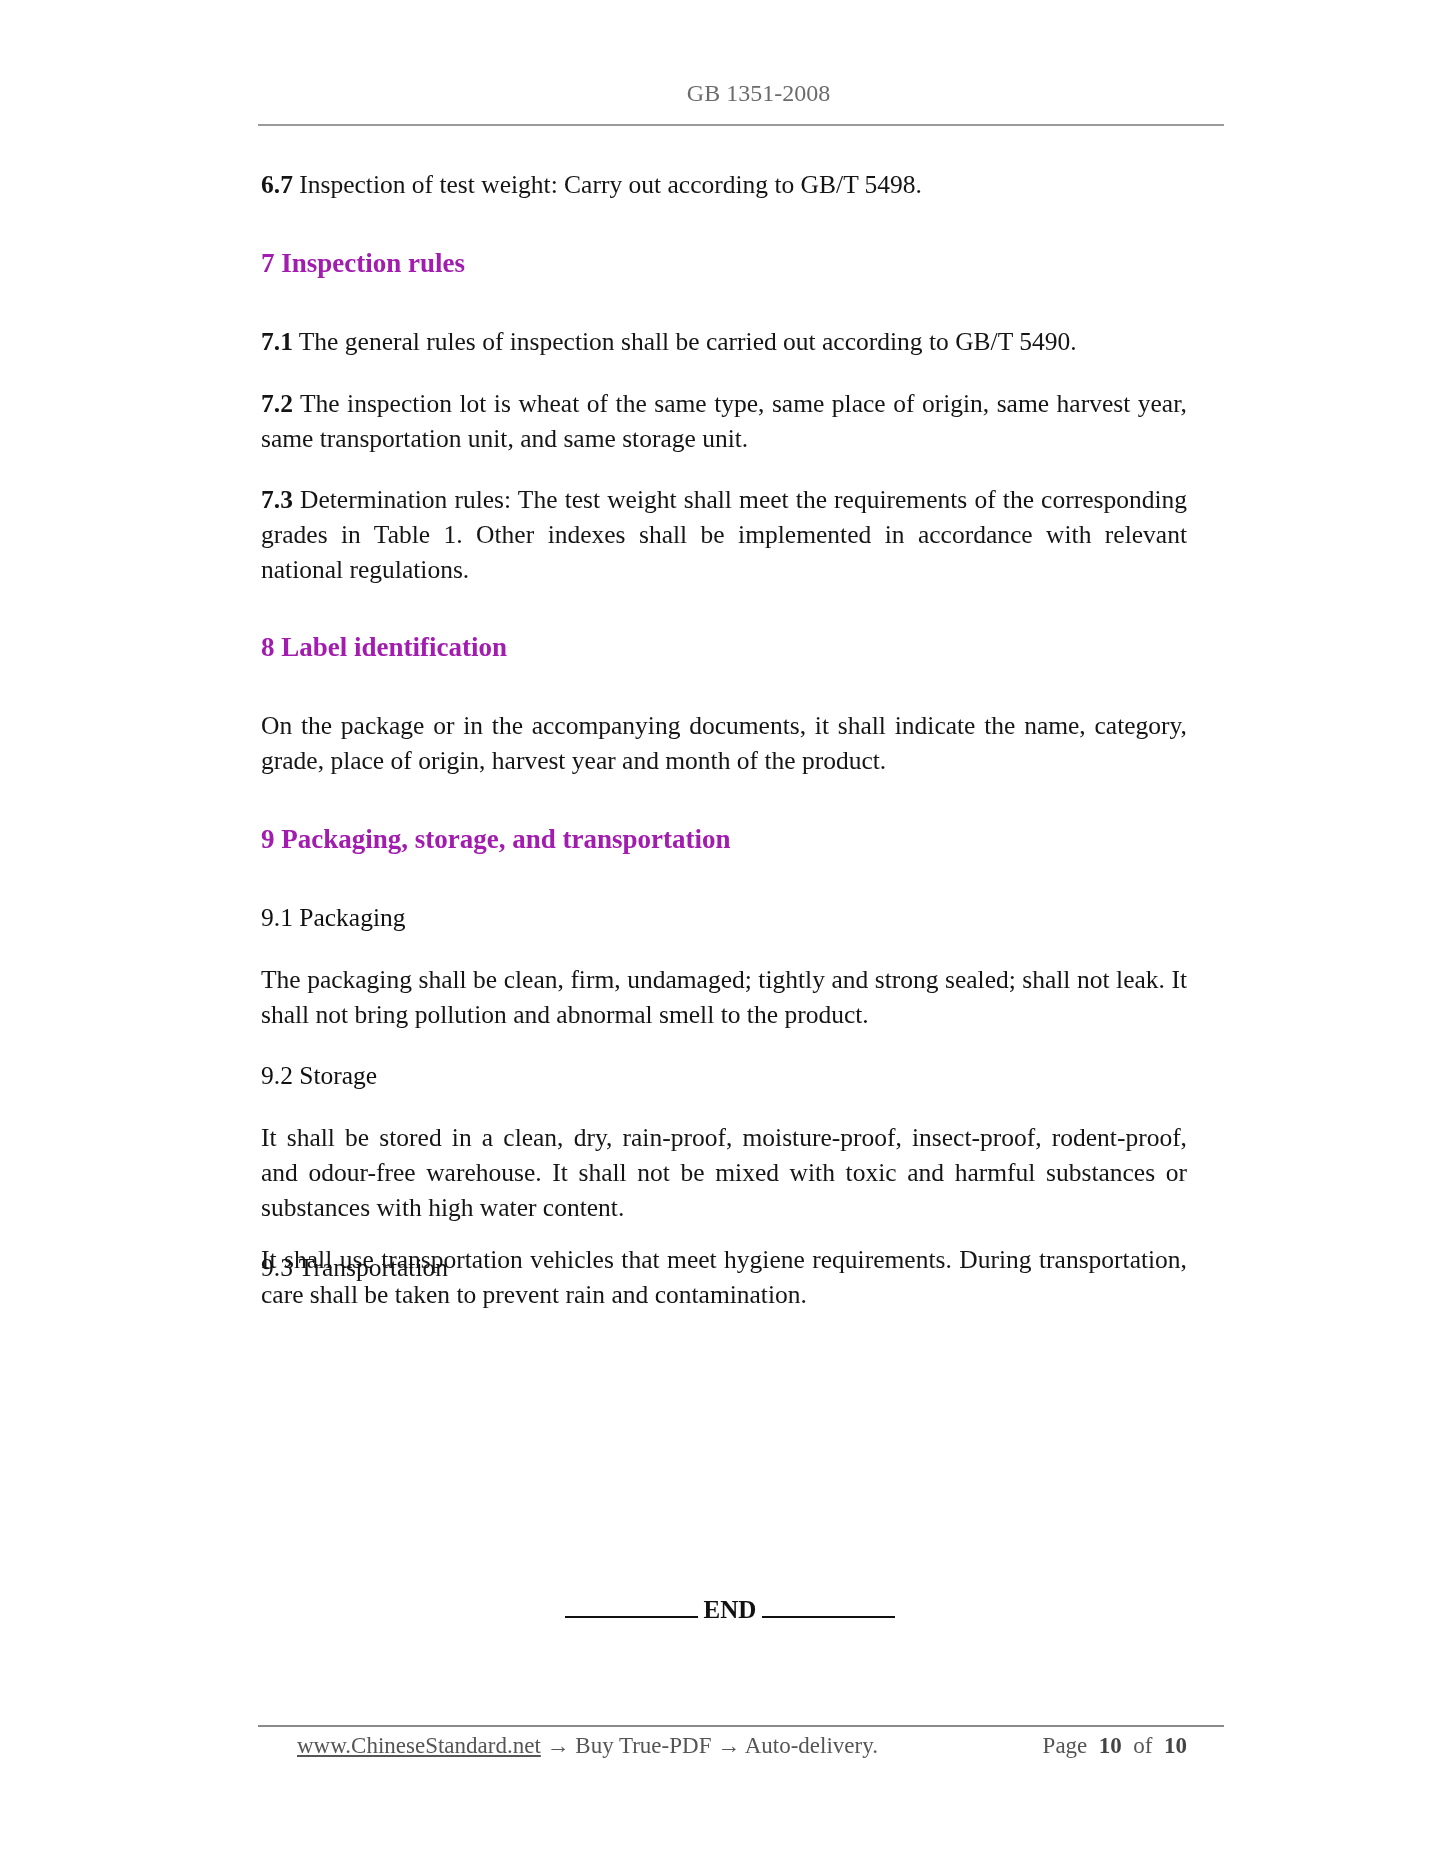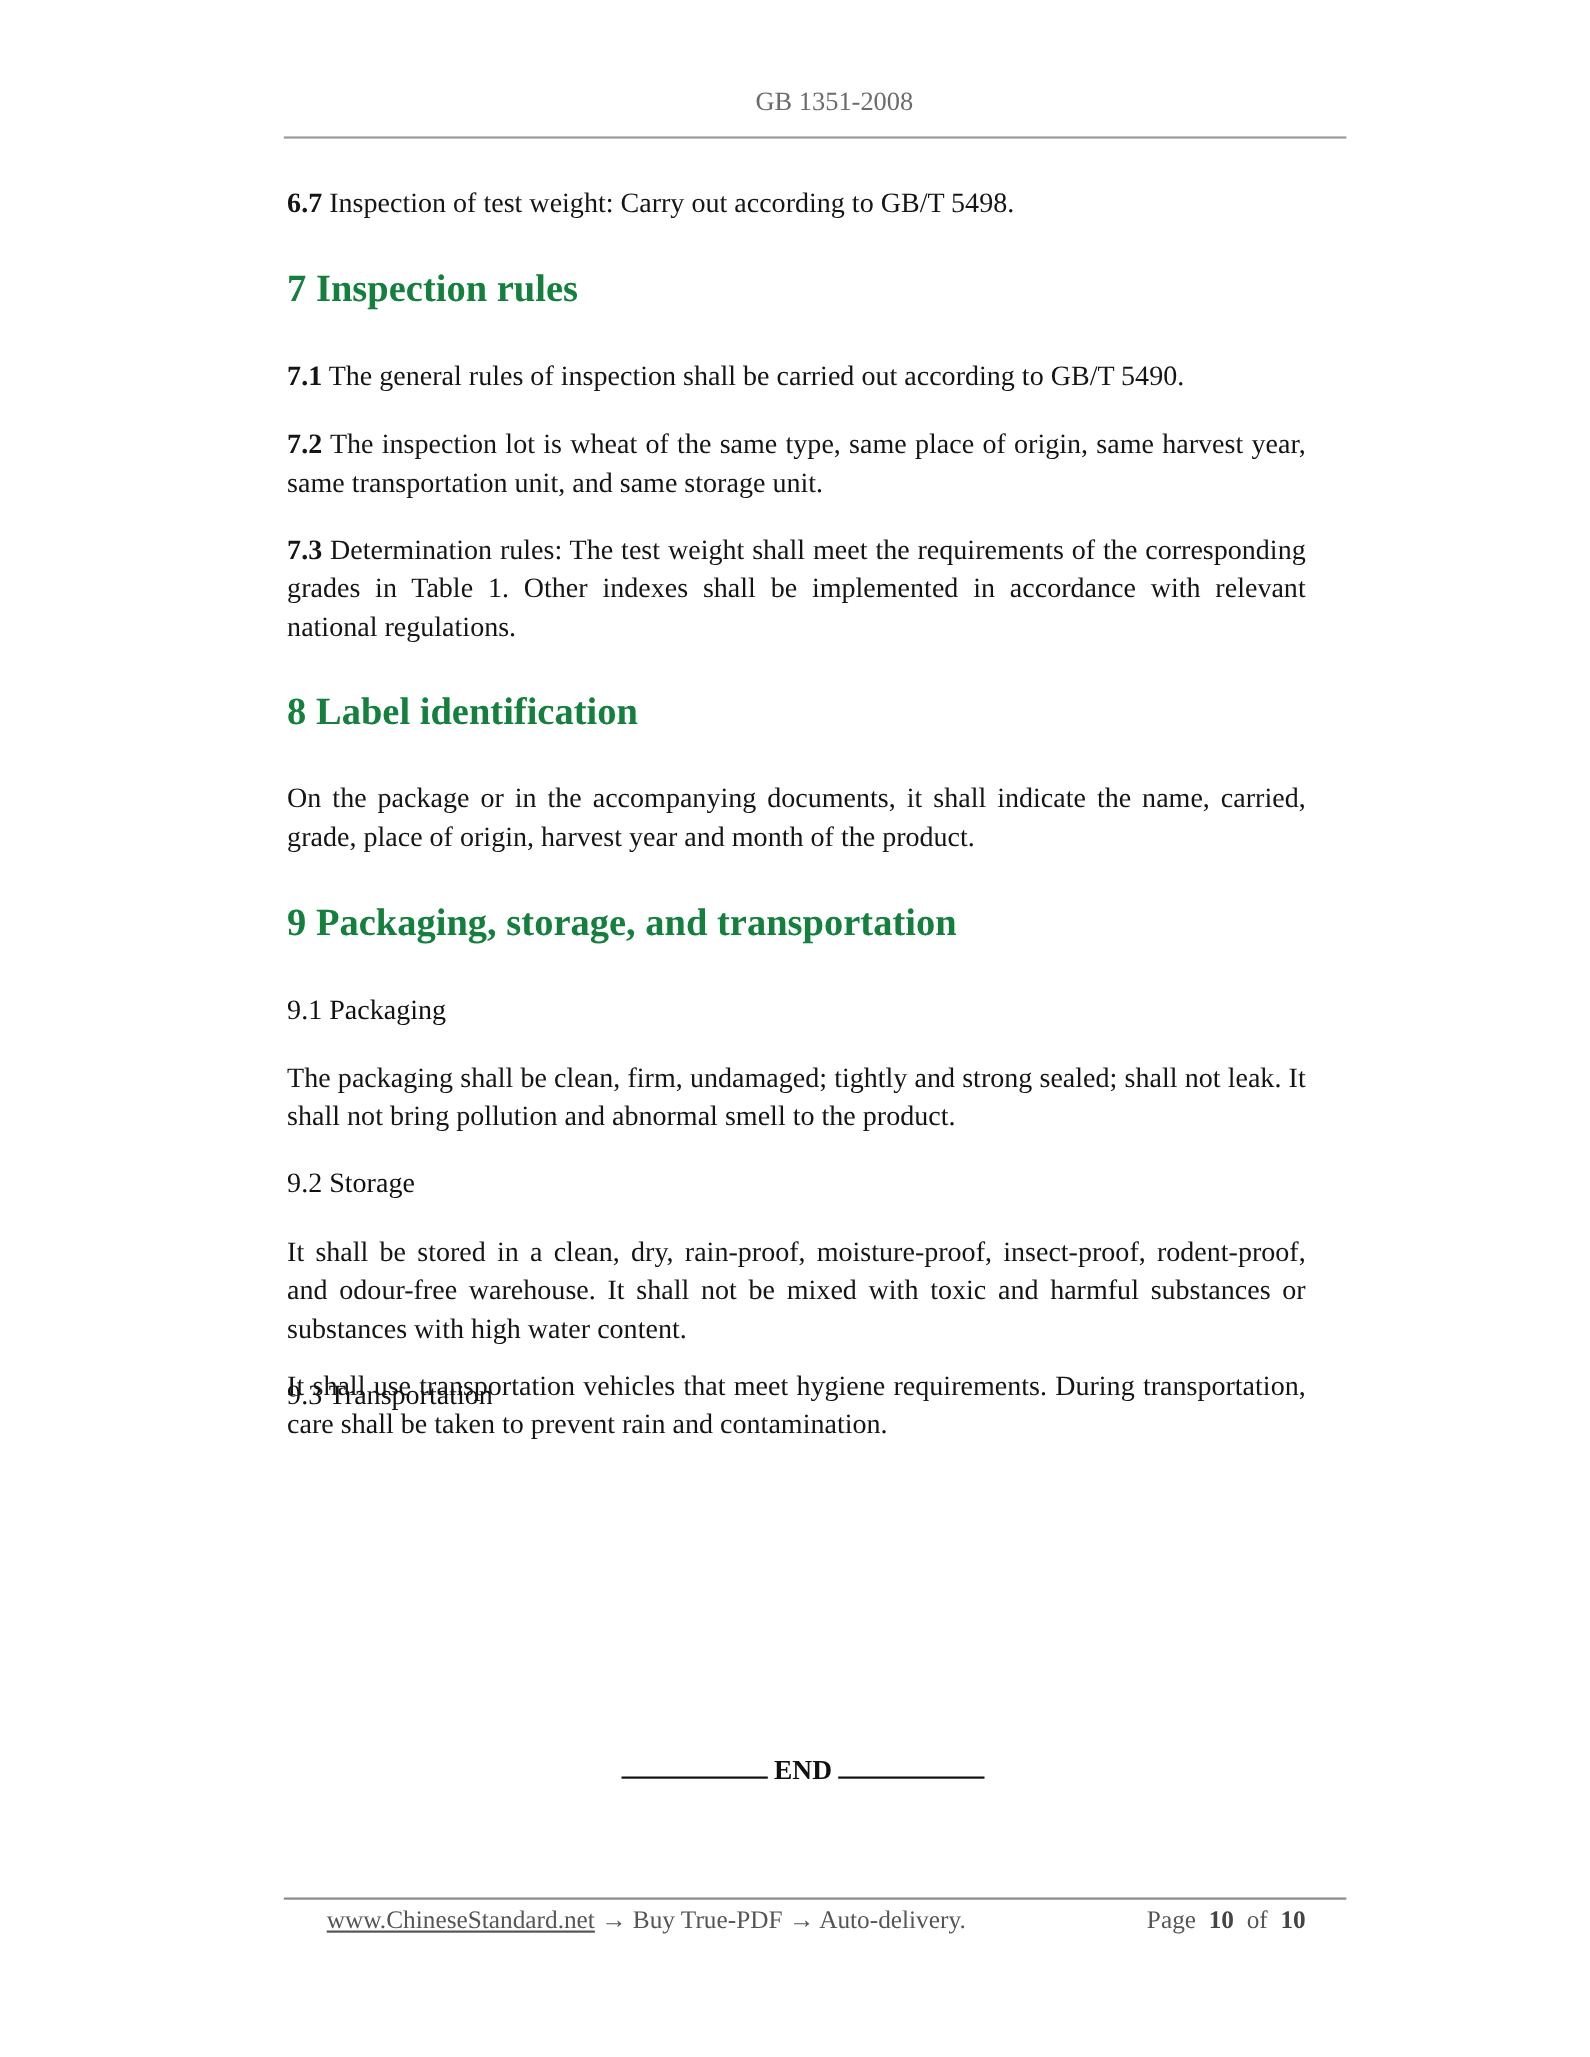--- a/index.html
+++ b/index.html
@@ -4,21 +4,21 @@
 <style>
   html, body { margin:0; padding:0; background:#ffffff; }
   body { width:1445px; height:1870px; position:relative; overflow:hidden;
          font-family:"Liberation Serif", serif; color:#111; }
   .abs { position:absolute;padding-left:36px; }
   .hdr-text { left:0; width:1445px; top:78px; text-align:center; font-size:24px; color:#6b6b6b; line-height:30px; }
   .hdr-rule { left:258px; width:930px; top:124px; height:0; border-top:2px solid #9a9a9a; }
   p.para { margin:0; position:absolute; left:261px; width:926px; font-size:25.5px; line-height:35px;
            text-align:justify; color:#151515; }
   .num { font-weight:bold; }
-  h2.h1 { margin:0; position:absolute; left:261px; font-size:35px; font-weight:bold; line-height:40px; color:#15803d; }
+  h2.h1 { margin:0; position:absolute; left:261px; font-size:27px; font-weight:bold; line-height:40px; color:#a21caf; }
   h3.h2 { margin:0; position:absolute; left:261px; font-size:25.5px; font-weight:normal; line-height:32px; color:#111; }
   .end { left:0; width:1388px; top:1594px; text-align:center; font-size:25px; font-weight:bold; line-height:32px; color:#111; }
   .end .blank { display:inline-block; width:133px; border-bottom:2.5px solid #111; height:20px; vertical-align:baseline; margin:0 6px; }
   .ftr-rule { left:258px; width:930px; top:1725px; height:0; border-top:2px solid #8a8a8a; }
   .ftr-left { left:261px; top:1731px; font-size:23px; color:#555; line-height:30px; }
   .ftr-left a { color:#555; text-decoration:underline; }
   .ftr-right { right:258px; top:1731px; font-size:23px; color:#555; line-height:30px; }
   .ftr-right b { color:#444; }
 </style>
 </head>
@@ -32,21 +32,21 @@
 <h2 class="h1" style="top:243px;">7 Inspection rules</h2>
 
 <p class="para" style="top:324px;"><span class="num">7.1</span><span> The general rules of inspection shall be carried out according to GB/T 5490.</span></p>
 
 <p class="para" style="top:386px;"><span class="num">7.2</span><span> The inspection lot is wheat of the same type, same place of origin, same harvest year, same transportation unit, and same storage unit.</span></p>
 
 <p class="para" style="top:482px;"><span class="num">7.3</span><span> Determination rules: The test weight shall meet the requirements of the corresponding grades in Table 1. Other indexes shall be implemented in accordance with relevant national regulations.</span></p>
 
 <h2 class="h1" style="top:627px;">8 Label identification</h2>
 
-<p class="para" style="top:708px;">On the package or in the accompanying documents, it shall indicate the name, carried, grade, place of origin, harvest year and month of the product.</p>
+<p class="para" style="top:708px;">On the package or in the accompanying documents, it shall indicate the name, category, grade, place of origin, harvest year and month of the product.</p>
 
 <h2 class="h1" style="top:819px;">9 Packaging, storage, and transportation</h2>
 
 <h3 class="h2" style="top:902px;">9.1 Packaging</h3>
 <p class="para" style="top:962px;">The packaging shall be clean, firm, undamaged; tightly and strong sealed; shall not leak. It shall not bring pollution and abnormal smell to the product.</p>
 
 <h3 class="h2" style="top:1060px;">9.2 Storage</h3>
 <p class="para" style="top:1120px;">It shall be stored in a clean, dry, rain-proof, moisture-proof, insect-proof, rodent-proof, and odour-free warehouse. It shall not be mixed with toxic and harmful substances or substances with high water content.</p>
 
 <h3 class="h2" style="top:1252px;">9.3 Transportation</h3>

